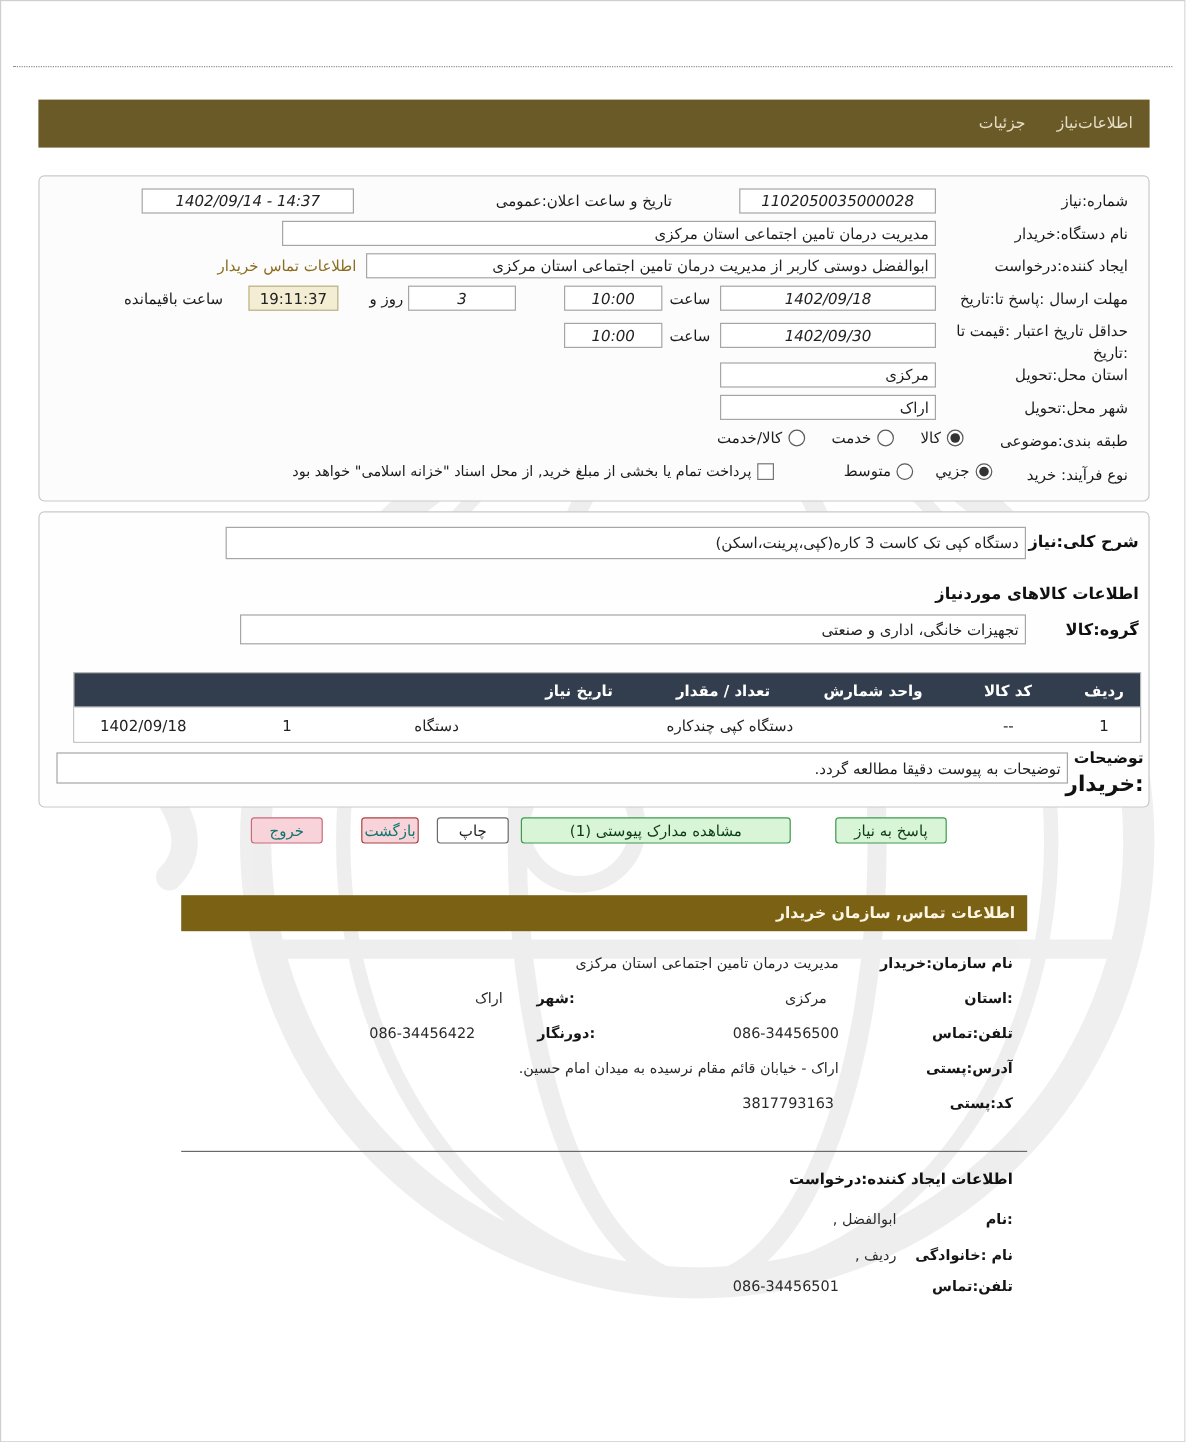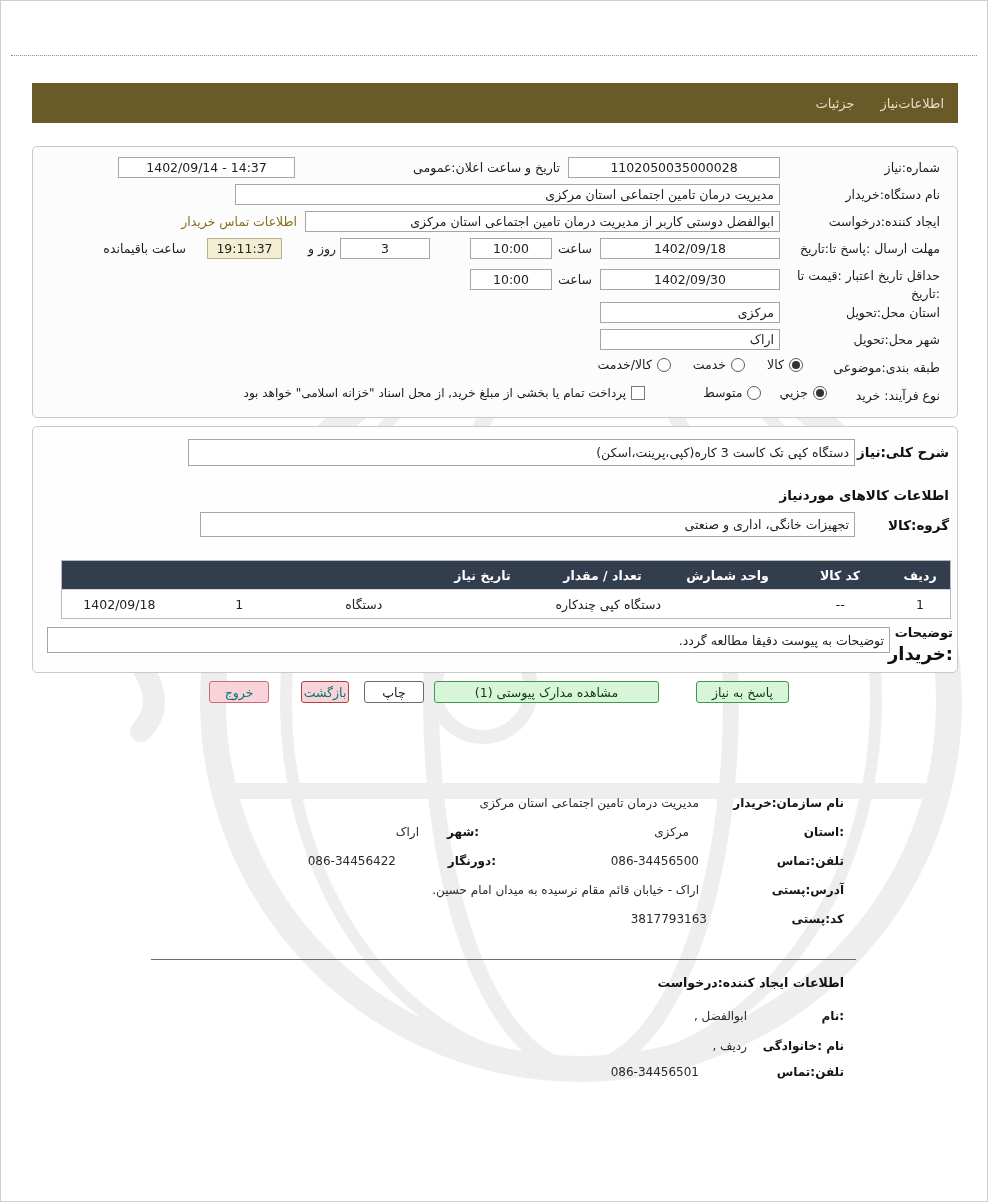--- a/index.html
+++ b/index.html
@@ -24,21 +24,21 @@
   #panel-need{top:145px;height:272px;}
   #panel-detail{top:425px;height:247px;background:#fefefe;}
   .lbl{position:absolute;font-size:12.5px;color:#1c1c1c;white-space:nowrap;}
   .lbl.wrap{white-space:normal;text-align:right;line-height:1.45;}
   .blbl{position:absolute;font-size:13.5px;font-weight:bold;color:#111;white-space:nowrap;}
   .input{
     position:absolute;background:#fff;border:1px solid #a6a6a6;box-sizing:border-box;
     font-size:12.5px;color:#222;padding:0 5px;display:flex;align-items:center;
     justify-content:flex-start;overflow:hidden;white-space:nowrap;
   }
-  .input.ltr{direction:ltr;justify-content:center;}
+  .input.ltr{direction:ltr;justify-content:center;font-style:italic;}
   .link{position:absolute;font-size:12.5px;color:#8a6d1e;cursor:pointer;white-space:nowrap;}
   .countdown{
     position:absolute;background:#f3eed3;border:1px solid #b9b18a;box-sizing:border-box;
     font-size:12.5px;color:#222;display:flex;align-items:center;justify-content:center;direction:ltr;
   }
   
   .opt-group{position:absolute;display:flex;align-items:center;gap:22px;}
   .opt{display:flex;align-items:center;gap:5px;cursor:pointer;}
   .rb{width:12px;height:12px;border:1px solid #5a5a5a;border-radius:50%;background:#fff;position:relative;flex:0 0 auto;}
   .rb.checked::after{content:"";position:absolute;inset:2px;background:#333;border-radius:50%;}
@@ -98,21 +98,21 @@
   <div class="dotted"></div>
 
   <div class="tabbar z2">
     <span class="tab">اطلاعات‌نیاز</span>
     <span class="tab">جزئیات</span>
   </div>
 
   <div class="panel" id="panel-need">
 
     <span class="lbl" style="right:17px;top:13px;">شماره:نیاز</span>
-    <div class="input ltr" style="right:177px;top:10px;width:212px;height:21px;">1102050035000028</div>
+    <div class="input ltr" style="right:177px;top:10px;width:164px;height:21px;">1102050035000028</div>
     <span class="lbl" style="right:397px;top:13px;">تاریخ و ساعت اعلان:عمومی</span>
     <div class="input ltr" style="right:662px;top:10px;width:177px;height:21px;">1402/09/14 - 14:37</div>
 
     <span class="lbl" style="right:17px;top:40px;">نام دستگاه:خریدار</span>
     <div class="input" style="right:177px;top:37px;width:545px;height:21px;">مدیریت درمان تامین اجتماعی استان مرکزی</div>
 
     <span class="lbl" style="right:17px;top:67px;">ایجاد کننده:درخواست</span>
     <div class="input" style="right:177px;top:64px;width:475px;height:21px;">ابوالفضل دوستی کاربر از مدیریت درمان تامین اجتماعی استان مرکزی</div>
     <span class="link" style="right:660px;top:67px;">اطلاعات تماس خریدار</span>
 
@@ -201,39 +201,40 @@
     <span class="blbl" style="right:4px;top:216px;font-size:18px;">:خریدار</span>
     <div class="input" style="right:67px;top:200px;width:843px;height:26px;">توضیحات به پیوست دقیقا مطالعه گردد.</div>
   </div>
 
   <div class="btn btn-green" style="right:198px;width:93px;">پاسخ به نیاز</div>
   <div class="btn btn-green" style="right:328px;width:225px;">مشاهده مدارک پیوستی (1)</div>
   <div class="btn btn-plain" style="right:563px;width:60px;">چاپ</div>
   <div class="btn btn-pink btn-back" style="right:638px;width:48px;">بازگشت</div>
   <div class="btn btn-pink" style="right:718px;width:60px;">خروج</div>
 
+  <div class="cbar">اطلاعات تماس, سازمان خریدار</div>
 
   <span class="clbl" style="right:143px;top:795px;">نام سازمان:خریدار</span>
   <span class="cval" style="right:288px;top:795px;">مدیریت درمان تامین اجتماعی استان مرکزی</span>
 
   <span class="clbl" style="right:143px;top:824px;">:استان</span>
   <span class="cval" style="right:298px;top:824px;">مرکزی</span>
   <span class="clbl" style="right:508px;top:824px;">:شهر</span>
   <span class="cval" style="right:568px;top:824px;">اراک</span>
 
   <span class="clbl" style="right:143px;top:853px;">تلفن:تماس</span>
   <span class="cval num" style="right:288px;top:853px;">086-34456500</span>
   <span class="clbl" style="right:491px;top:853px;">:دورنگار</span>
   <span class="cval num" style="right:591px;top:853px;">086-34456422</span>
 
   <span class="clbl" style="right:143px;top:882px;">آدرس:پستی</span>
   <span class="cval" style="right:288px;top:882px;">اراک - خیابان قائم مقام نرسیده به میدان امام حسین.</span>
 
   <span class="clbl" style="right:143px;top:911px;">کد:پستی</span>
-  <span class="cval num" style="right:280px;top:911px;">3817793163</span>
+  <span class="cval num" style="right:292px;top:911px;">3817793163</span>
 
   <div class="cdivider"></div>
 
   <span class="csub" style="right:143px;top:974px;margin-left:48px;">اطلاعات ایجاد کننده:درخواست</span>
 
   <span class="clbl" style="right:143px;top:1008px;">:نام</span>
   <span class="cval" style="right:240px;top:1008px;">ابوالفضل ,</span>
 
   <span class="clbl" style="right:143px;top:1038px;">نام :خانوادگی</span>
   <span class="cval" style="right:240px;top:1038px;">ردیف ,</span>

